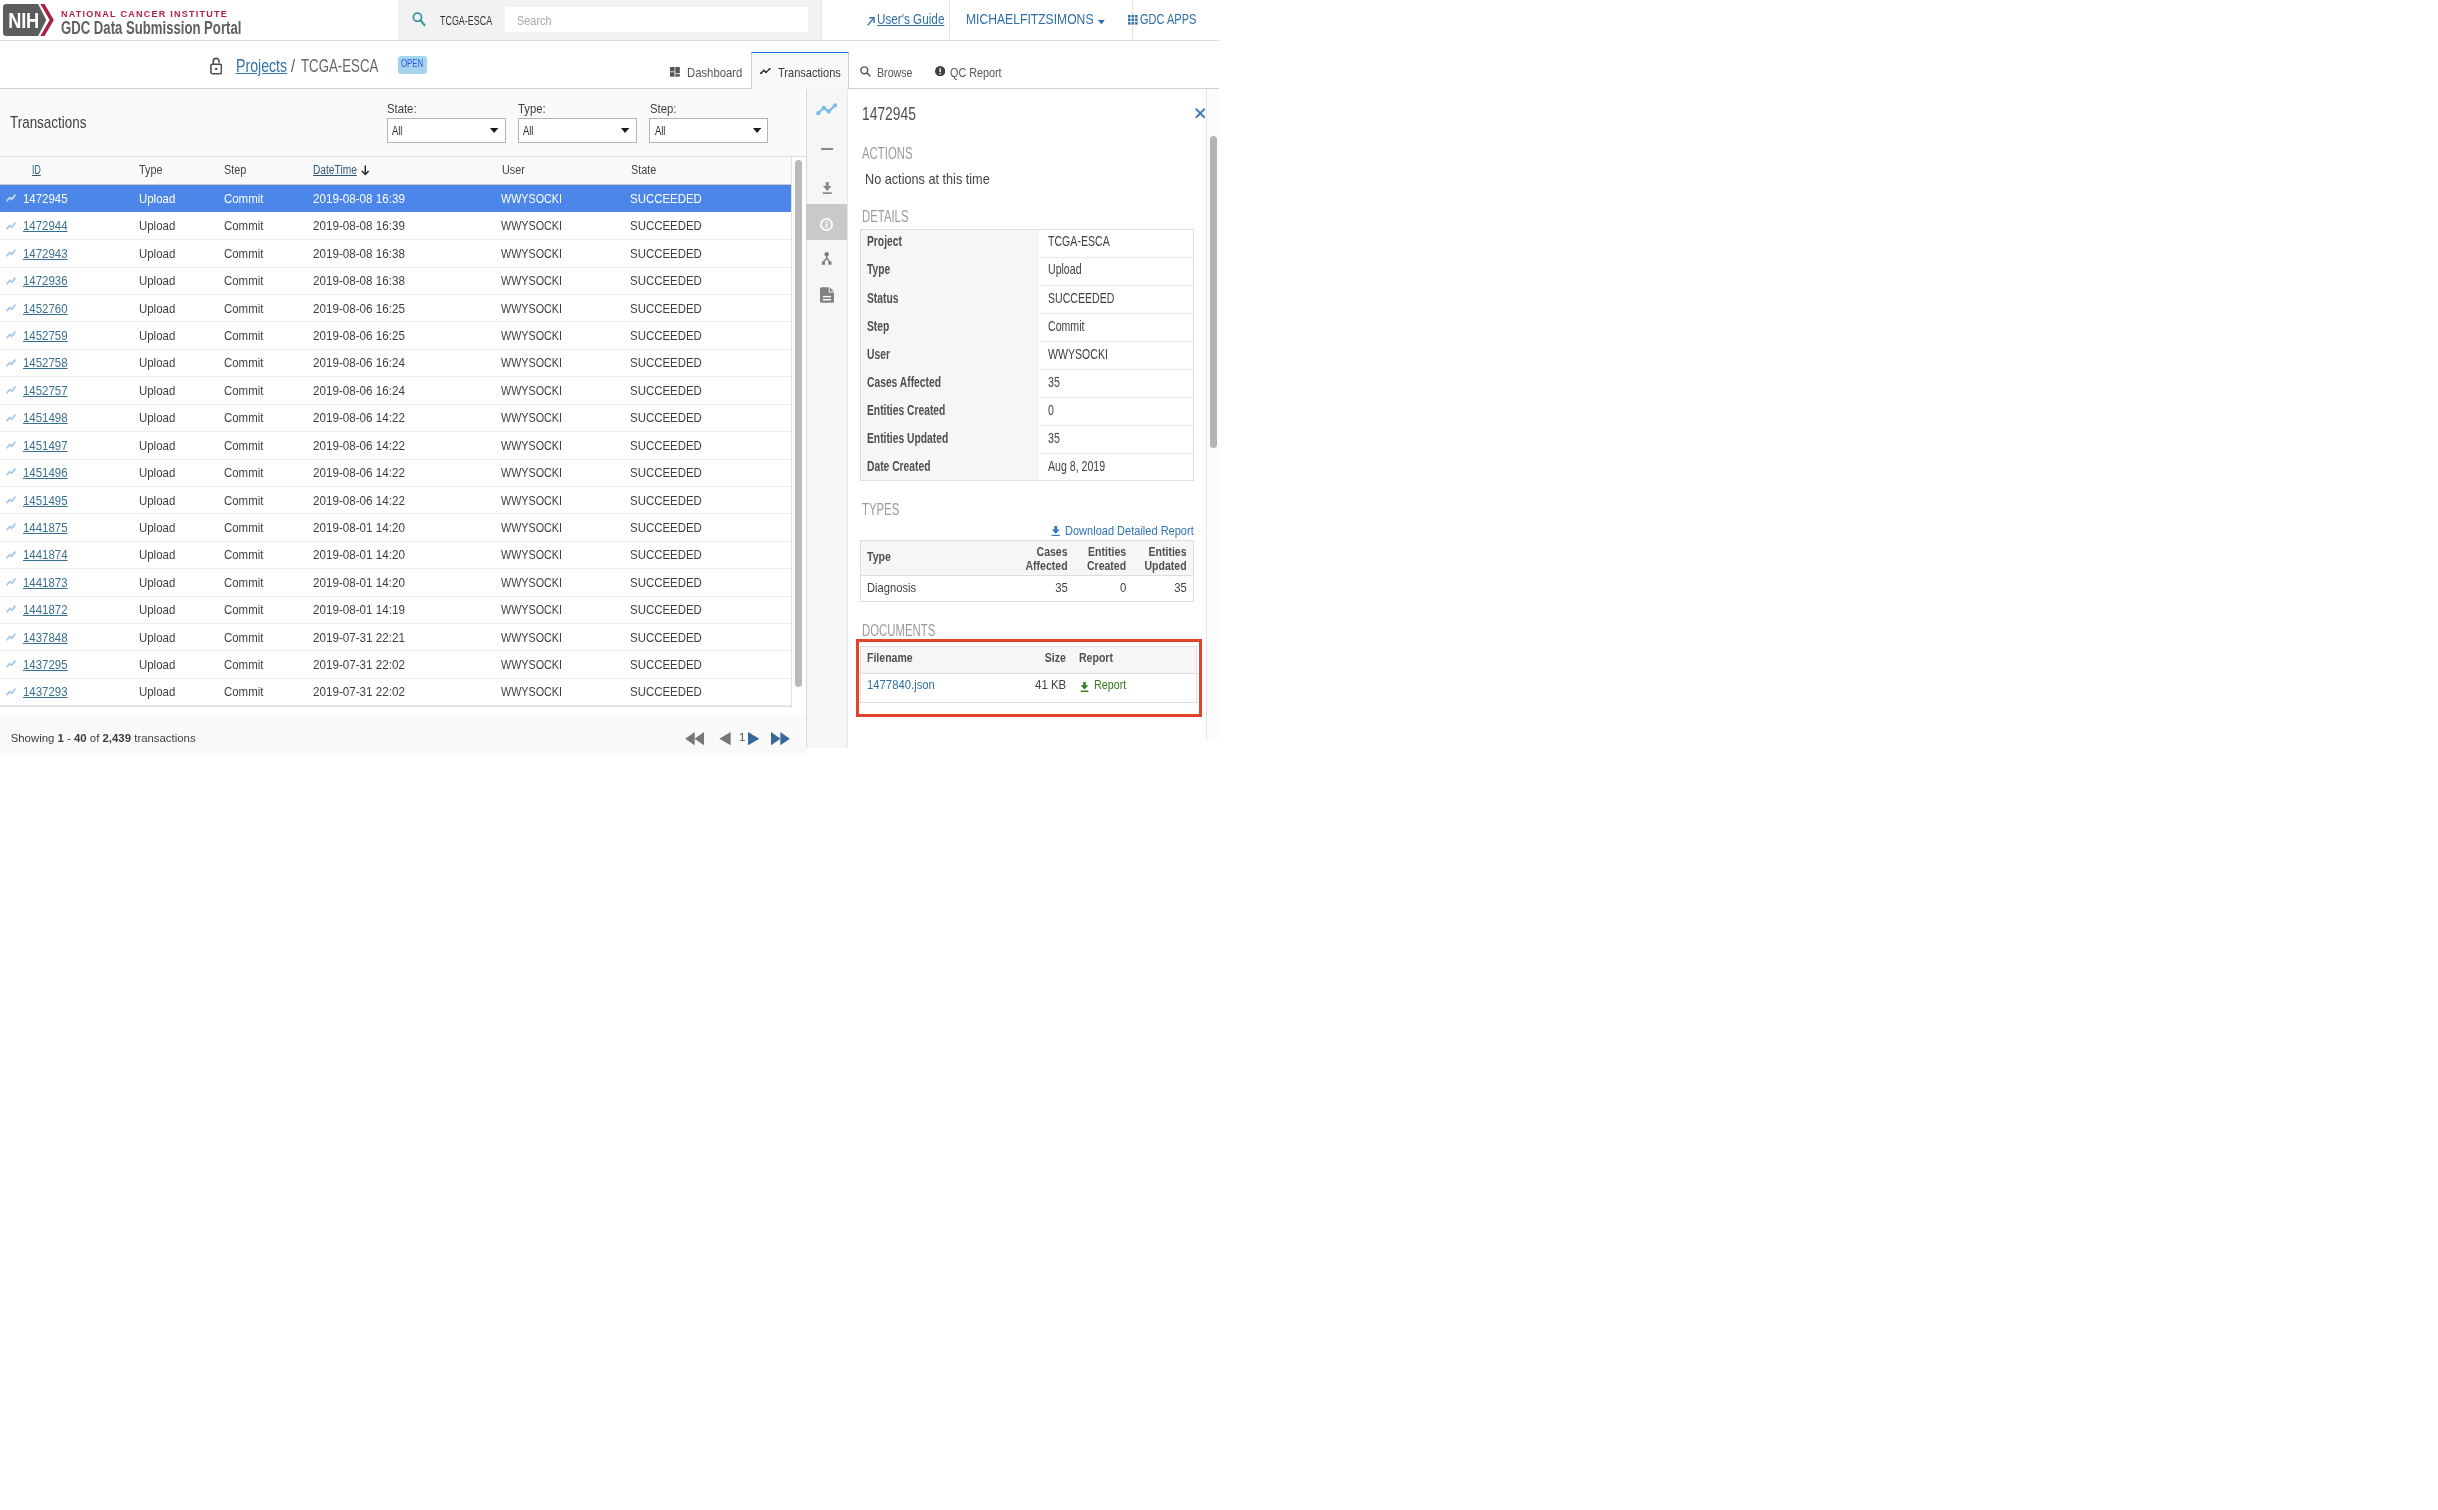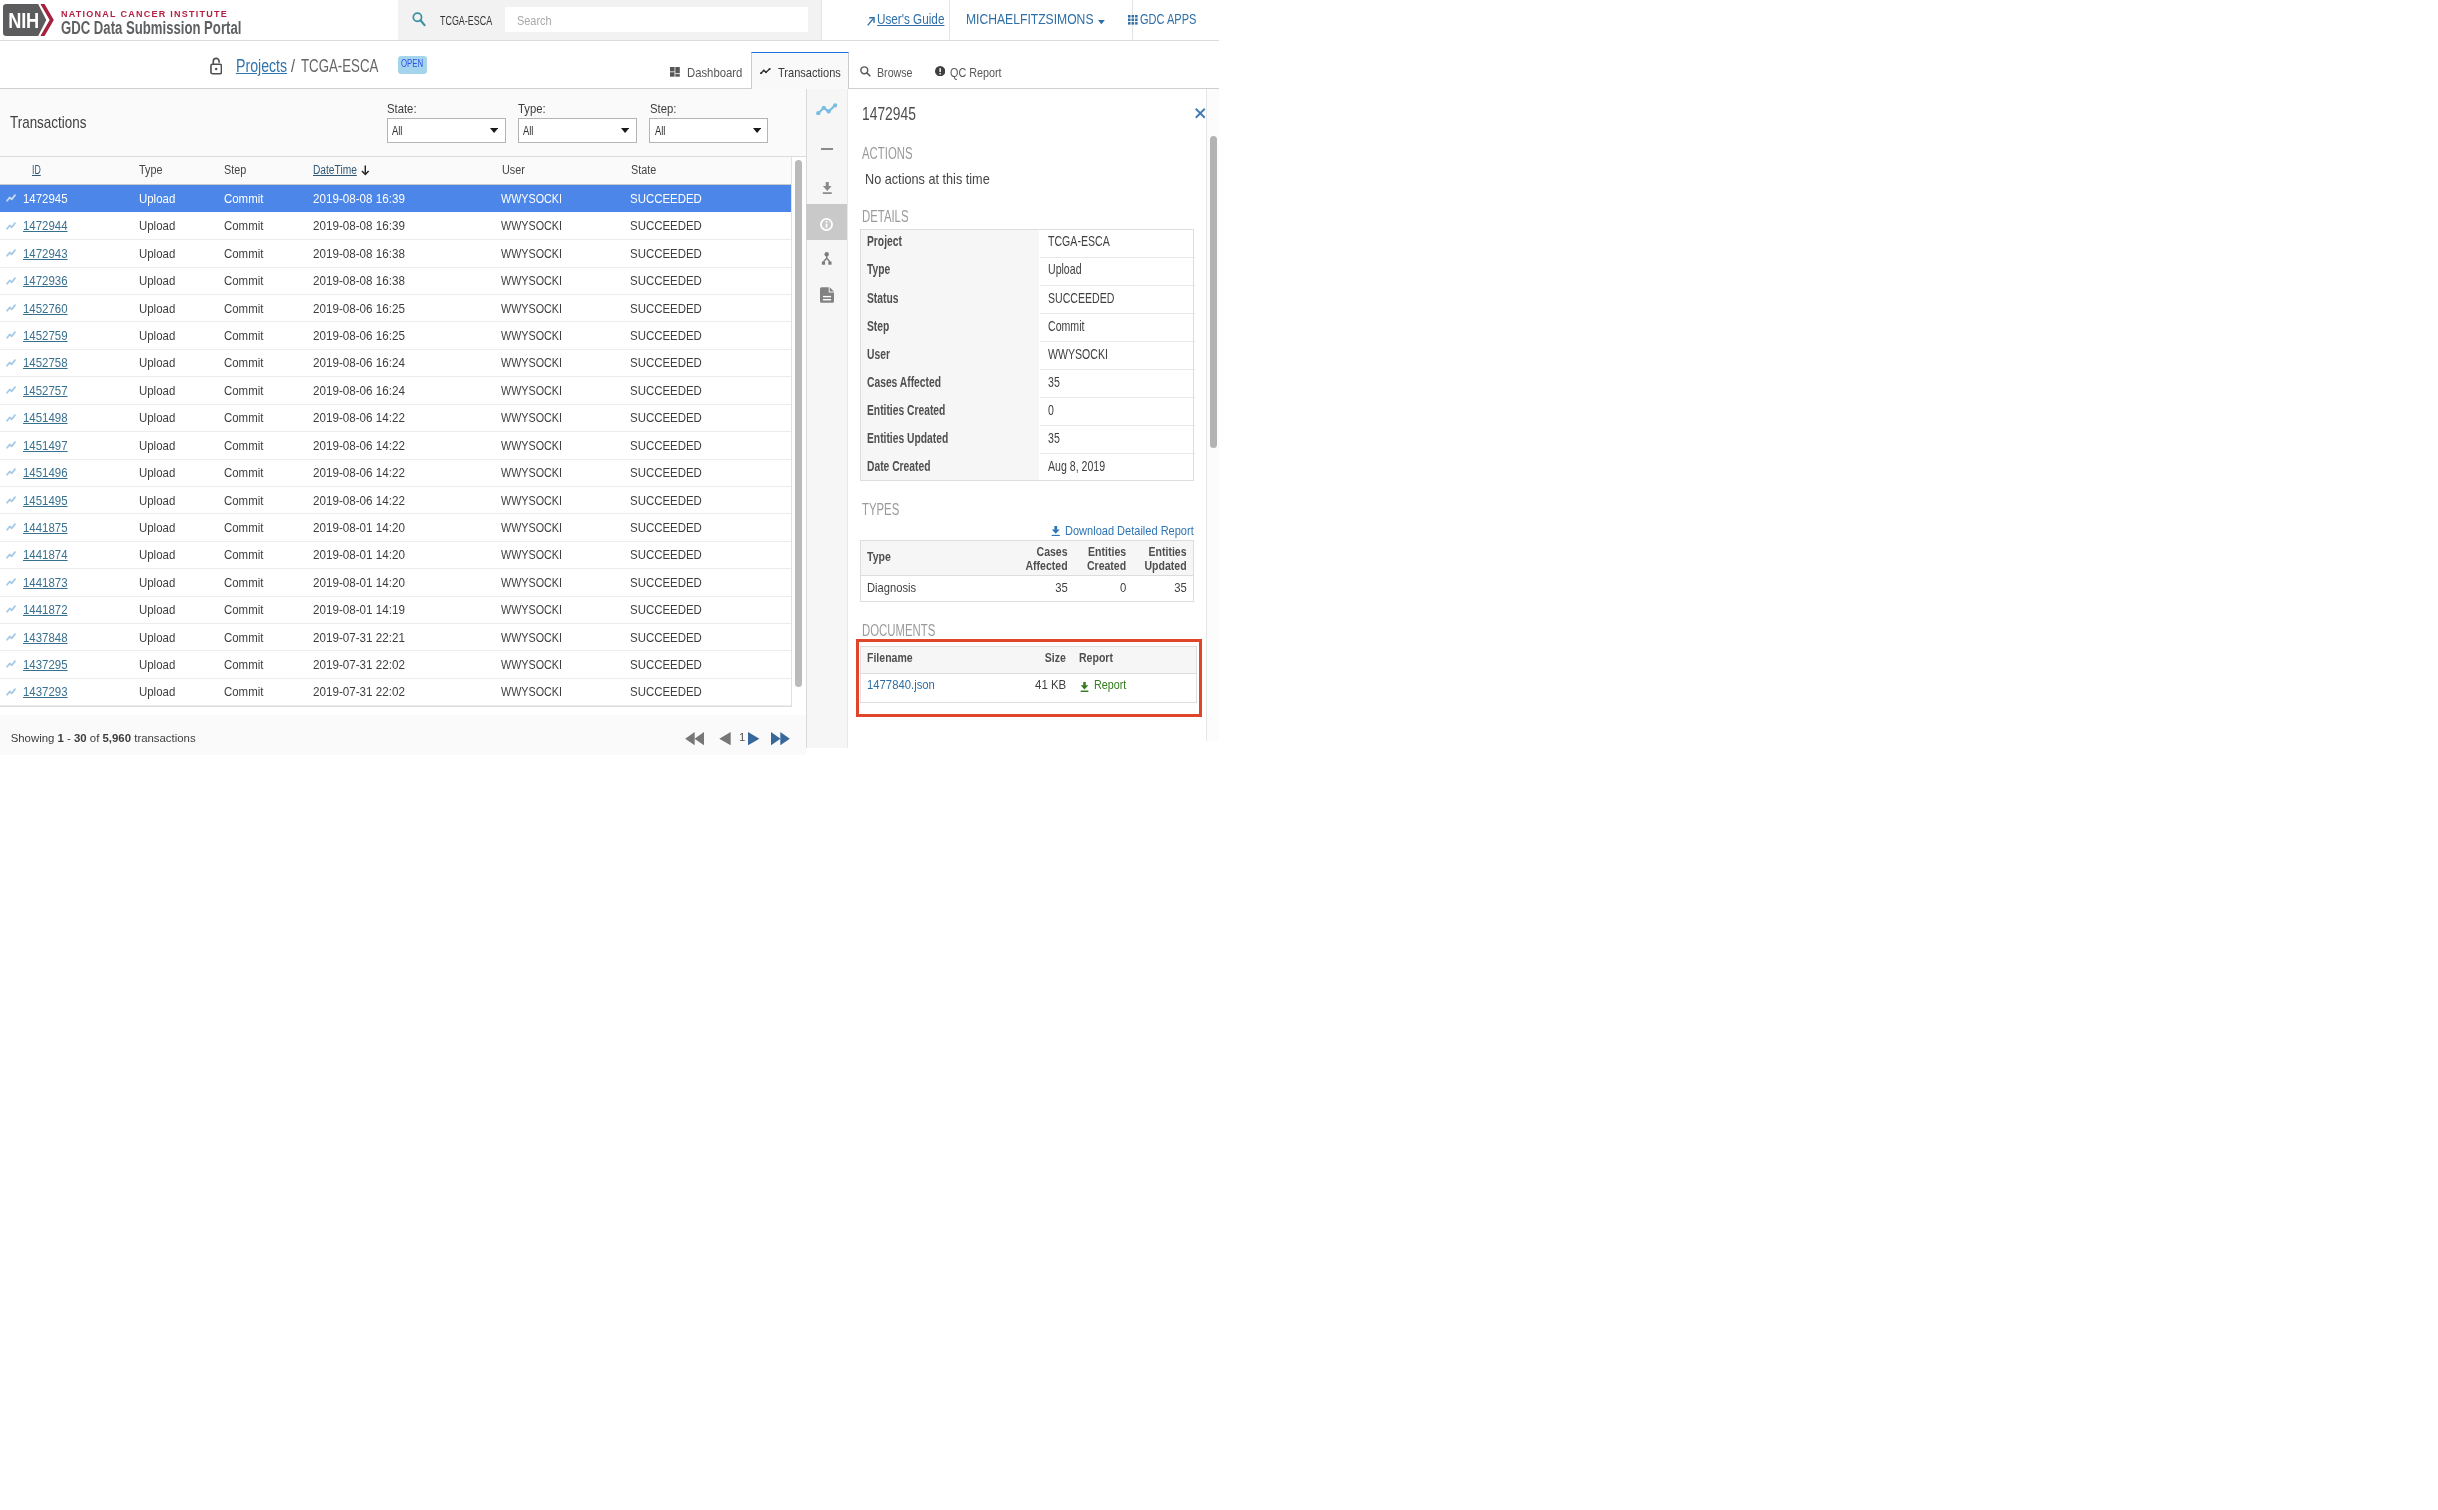--- a/index.html
+++ b/index.html
@@ -309,21 +309,21 @@
 <div class="" style="position:absolute;font-size:13.3px;color:#3e3e3e;line-height:13.3px;white-space:nowrap;left:139px;transform-origin:0 50%;top:685px;transform:scaleX(0.86);">Upload</div>
 <div class="" style="position:absolute;font-size:13.3px;color:#3e3e3e;line-height:13.3px;white-space:nowrap;left:224px;transform-origin:0 50%;top:685px;transform:scaleX(0.86);">Commit</div>
 <div class="" style="position:absolute;font-size:13.3px;color:#3e3e3e;line-height:13.3px;white-space:nowrap;left:313px;transform-origin:0 50%;top:685px;transform:scaleX(0.875);">2019-07-31 22:02</div>
 <div class="" style="position:absolute;font-size:13.3px;color:#3e3e3e;line-height:13.3px;white-space:nowrap;left:501px;transform-origin:0 50%;top:685px;transform:scaleX(0.81);">WWYSOCKI</div>
 <div class="" style="position:absolute;font-size:13.3px;color:#3e3e3e;line-height:13.3px;white-space:nowrap;left:630px;transform-origin:0 50%;top:685px;transform:scaleX(0.86);">SUCCEEDED</div>
 <div style="position:absolute;left:791px;top:157px;width:1.1px;height:550px;background:#e0e0e0;"></div>
 <div style="position:absolute;left:0px;top:706px;width:792px;height:1.1px;background:#dcdcdc;"></div>
 <div style="position:absolute;left:795px;top:160px;width:7.2px;height:527px;background:#bababa;border-radius:3.8px;"></div>
 <div style="position:absolute;left:0px;top:707px;width:806px;height:8px;background:#fff;"></div>
 <div style="position:absolute;left:0px;top:715px;width:806px;height:40px;background:#fafafa;"></div>
-<div class="" style="position:absolute;font-size:11.4px;color:#3c3c3c;line-height:11.4px;white-space:nowrap;left:10.7px;transform-origin:0 50%;top:733px;">Showing <b>1</b> - <b>30</b> of <b>5,960</b> transactions</div>
+<div class="" style="position:absolute;font-size:11.4px;color:#3c3c3c;line-height:11.4px;white-space:nowrap;left:10.7px;transform-origin:0 50%;top:733px;">Showing <b>1</b> - <b>40</b> of <b>2,439</b> transactions</div>
 <svg style="left:685px;top:732px;" width="19" height="13.3" viewBox="0 0 20 14">
 <path d="M10.2,0 V14 L0.2,7 Z" fill="#777"></path>
       <path d="M20,0 V14 L10,7 Z" fill="#777"></path>
     </svg>
 <svg style="left:719px;top:732px;" width="11.7" height="13.3" viewBox="0 0 12.3 14">
 <path d="M12.3,0 V14 L0.3,7 Z" fill="#777"></path>
     </svg>
 <div class="" style="position:absolute;font-size:11.4px;color:#555;line-height:11.4px;white-space:nowrap;left:739px;transform-origin:0 50%;top:732px;">1</div>
 <svg style="left:748px;top:732px;" width="11.7" height="13.3" viewBox="0 0 12.3 14">
 <path d="M0,0 V14 L12,7 Z" fill="#38679b"></path>

